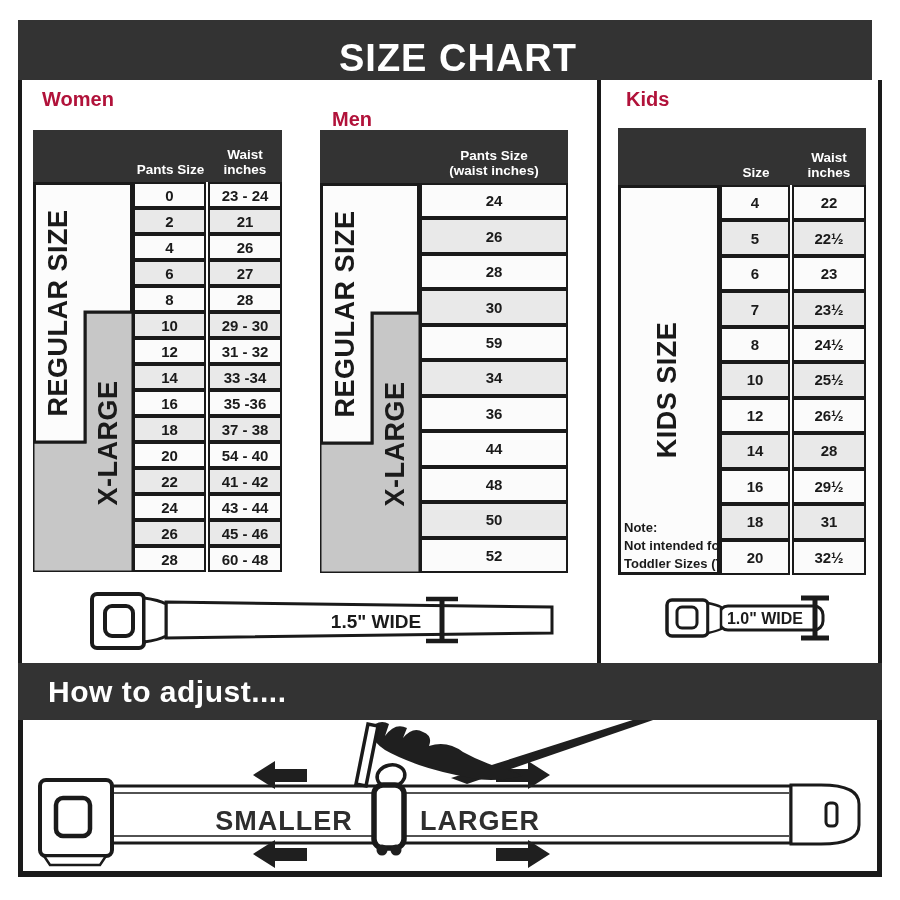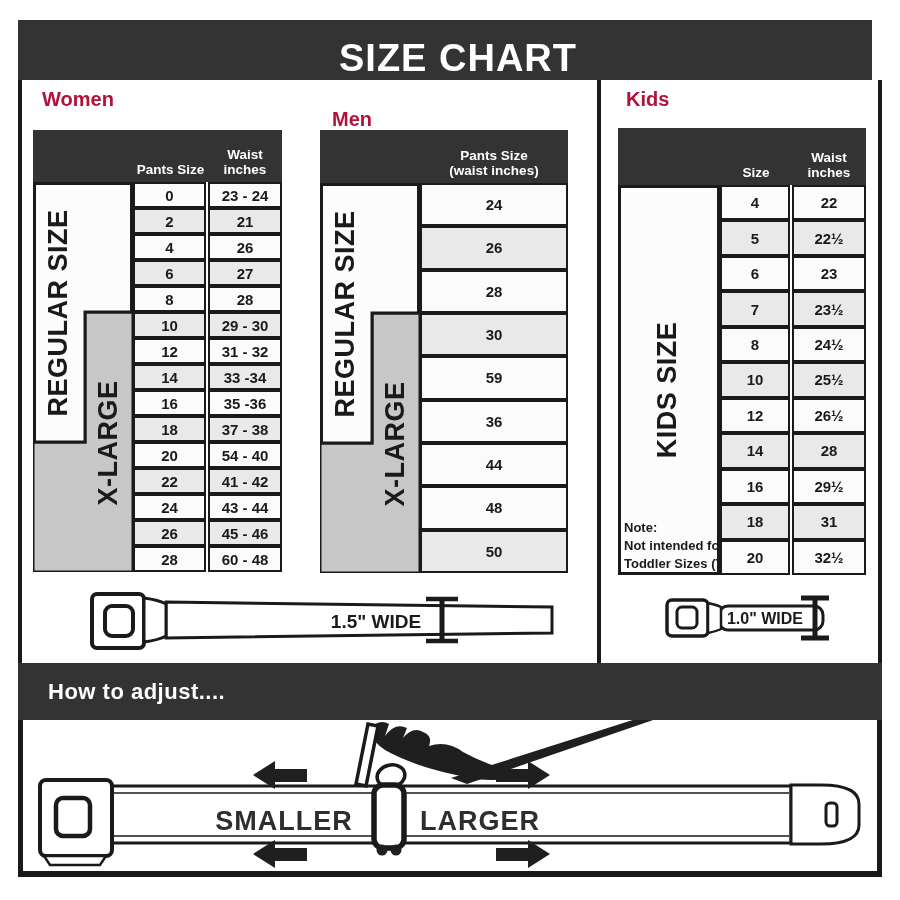--- a/index.html
+++ b/index.html
@@ -13,21 +13,21 @@
     overflow:hidden;
   }
   .abs{position:absolute;}
   
   .title-bar{left:18px;top:20px;width:828px;height:60px;background:var(--dark);
     display:flex;align-items:flex-end;justify-content:center;padding-left:26px;}
   .title-bar span{color:#fff;font-size:38px;font-weight:bold;letter-spacing:1px;}
   .frame{background:var(--ink);}
   .adjust-bar{left:18px;top:663px;width:864px;height:57px;background:var(--dark);
     display:flex;align-items:center;}
-  .adjust-bar span{color:#fff;font-size:22px;font-weight:bold;padding-left:30px;letter-spacing:.5px;}
+  .adjust-bar span{color:#fff;font-size:30px;font-weight:bold;padding-left:30px;letter-spacing:.5px;}
   
   .sec-head{color:var(--accent);font-size:20px;font-weight:bold;text-align:left;width:230px;}
   
   .size-table{display:flex;flex-direction:column;}
   .thead{background:var(--dark);display:flex;align-items:flex-end;color:#fff;
     font-size:13.5px;font-weight:bold;line-height:15px;text-align:center;padding-bottom:5px;box-sizing:border-box;}
   .tbody{display:flex;}
   .rows{display:flex;flex-direction:column;}
   .trow{display:flex;gap:2px;flex:1 1 0;}
   .tcell{border:2px solid var(--ink);background:var(--row);display:flex;align-items:center;
@@ -169,31 +169,37 @@
         </div>
         <div class="trow">
           <div class="tcell">28</div>
         </div>
         <div class="trow alt">
           <div class="tcell">30</div>
         </div>
         <div class="trow">
           <div class="tcell">59</div>
         </div>
+        <div class="trow alt">
+          <div class="tcell">34</div>
+        </div>
         <div class="trow">
           <div class="tcell">36</div>
         </div>
         <div class="trow">
           <div class="tcell">44</div>
         </div>
         <div class="trow">
           <div class="tcell">48</div>
         </div>
         <div class="trow alt">
           <div class="tcell">50</div>
+        </div>
+        <div class="trow">
+          <div class="tcell">52</div>
         </div>
       </div>
   </div>
 </div>
 
 <div class="abs size-table" style="left:618px;top:128px;width:248px;">
   <div class="thead" style="height:57px;">
     <div style="width:102px;"></div>
     <div style="width:72px;">Size</div>
     <div style="width:74px;">

